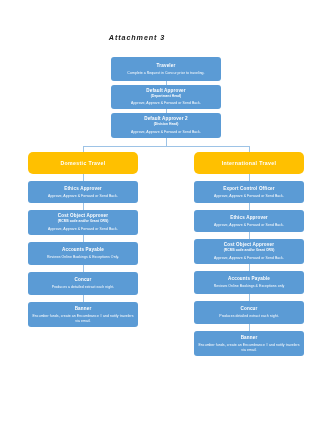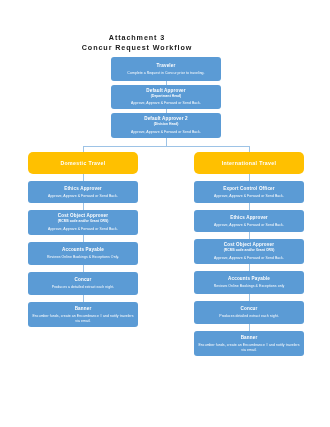--- a/index.html
+++ b/index.html
@@ -24,20 +24,21 @@
     background: #ffffff;
   }
 
   
   .title-block {
     position: absolute;
     left: 0;
     top: 33px;
     width: 274px;
     text-align: center;
+    font-style: italic;
   }
   .title-line {
     font-size: 7.2px;
     font-weight: bold;
     color: #1a1a1a;
     letter-spacing: 0.9px;
     line-height: 10px;
   }
 
   
@@ -102,21 +103,20 @@
     background: #9dc3e6;
   }
 </style>
 </head>
 <body>
 
 <div class="page">
 
   <div class="title-block">
     <div class="title-line">Attachment 3</div>
-    <div class="title-line">Concur Request Workflow</div>
   </div>
 
   <div class="vline" style="left:166px; top:81px; height:4px;"></div>
   <div class="vline" style="left:166px; top:109px; height:4px;"></div>
   <div class="vline" style="left:166px; top:138px; height:8px;"></div>
   <div class="hline" style="left:83px; top:146px; width:167px;"></div>
   <div class="vline" style="left:83px; top:146px; height:6px;"></div>
   <div class="vline" style="left:249px; top:146px; height:6px;"></div>
 
   <div class="node blue" style="left:111px; top:57px; width:110px; height:24px;">

